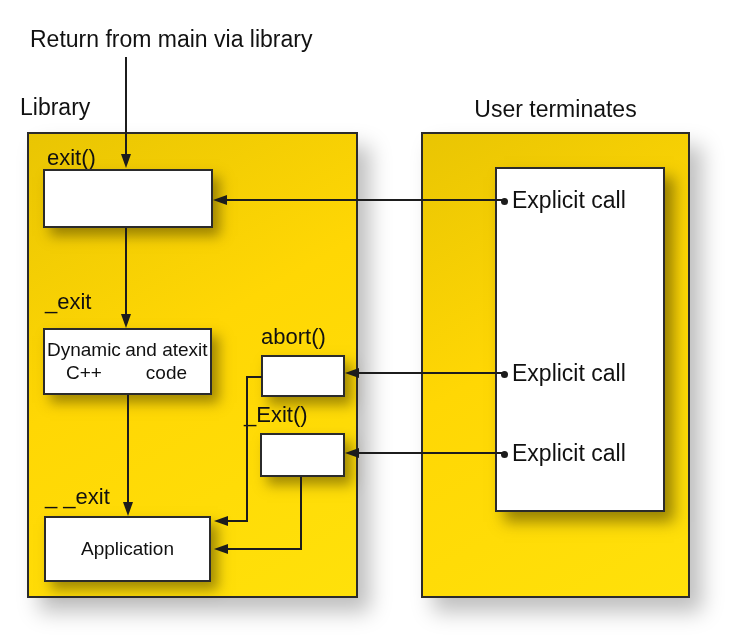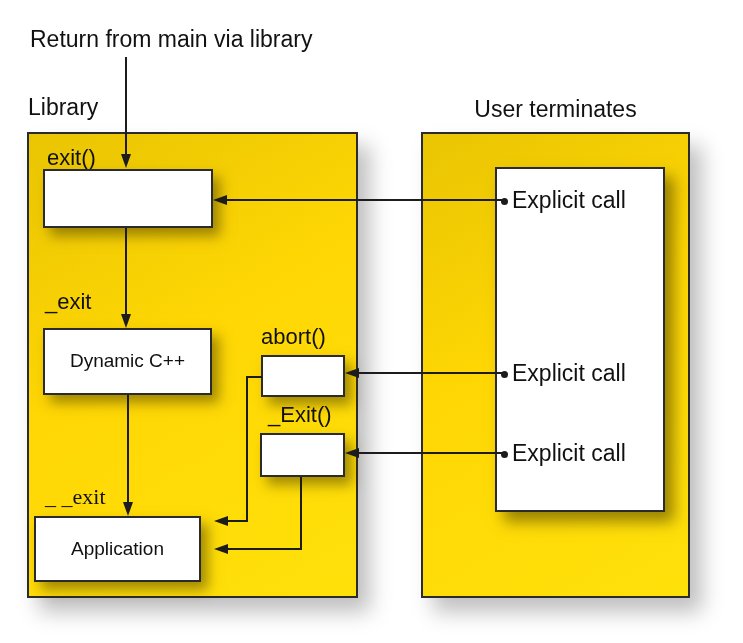--- a/index.html
+++ b/index.html
@@ -51,49 +51,50 @@
   .call-row{display:flex;align-items:center;gap:4px;height:28px;}
   .bullet{width:7px;height:7px;border-radius:50%;background:var(--line-black);flex:0 0 auto;}
 </style>
 </head>
 <body>
 
 <div id="canvas">
 
   <div class="abs biglabel" style="left:30px;top:26px;">Return from main via library</div>
 
-  <div class="abs biglabel" style="left:28px;top:94px;">Library</div>
+  <div class="abs biglabel" style="left:20px;top:94px;">Library</div>
   <div class="abs biglabel" style="left:421px;top:96px;width:269px;text-align:center;">User terminates</div>
 
   <div class="abs panel" style="left:27px;top:132px;width:331px;height:466px;"></div>
   <div class="abs panel" style="left:421px;top:132px;width:269px;height:466px;"></div>
 
   <div class="abs wbox" style="left:495px;top:167px;width:170px;height:345px;box-shadow:9px 10px 14px rgba(70,58,0,0.55);"></div>
 
   <div class="abs fnlabel" style="left:47px;top:145px;">exit()</div>
   <div class="abs wbox" style="left:43px;top:169px;width:170px;height:59px;"></div>
 
   <div class="abs fnlabel" style="left:45px;top:289px;">_exit</div>
   <div class="abs wbox" style="left:43px;top:328px;width:169px;height:67px;">
     <div class="boxtext">
       <span>Dynamic C++</span>
+      <span>and atexit code</span>
     </div>
   </div>
 
-  <div class="abs fnlabel" style="left:45px;top:484px;font-family:Liberation Serif, serif;">_ _exit</div>
-  <div class="abs wbox" style="left:34px;top:516px;width:167px;height:66px;">
+  <div class="abs fnlabel" style="left:45px;top:484px;">_ _exit</div>
+  <div class="abs wbox" style="left:44px;top:516px;width:167px;height:66px;">
     <div class="boxtext">
       <span>Application</span>
     </div>
   </div>
 
   <div class="abs fnlabel" style="left:261px;top:324px;">abort()</div>
   <div class="abs wbox" style="left:261px;top:355px;width:84px;height:42px;"></div>
 
-  <div class="abs fnlabel" style="left:268px;top:402px;">_Exit()</div>
+  <div class="abs fnlabel" style="left:244px;top:402px;">_Exit()</div>
   <div class="abs wbox" style="left:260px;top:433px;width:85px;height:44px;"></div>
 
   <div class="abs call-row" style="left:501px;top:187px;">
     <span class="bullet"></span>
     <span class="biglabel">Explicit call</span>
   </div>
   <div class="abs call-row" style="left:501px;top:360px;">
     <span class="bullet"></span>
     <span class="biglabel">Explicit call</span>
   </div>

